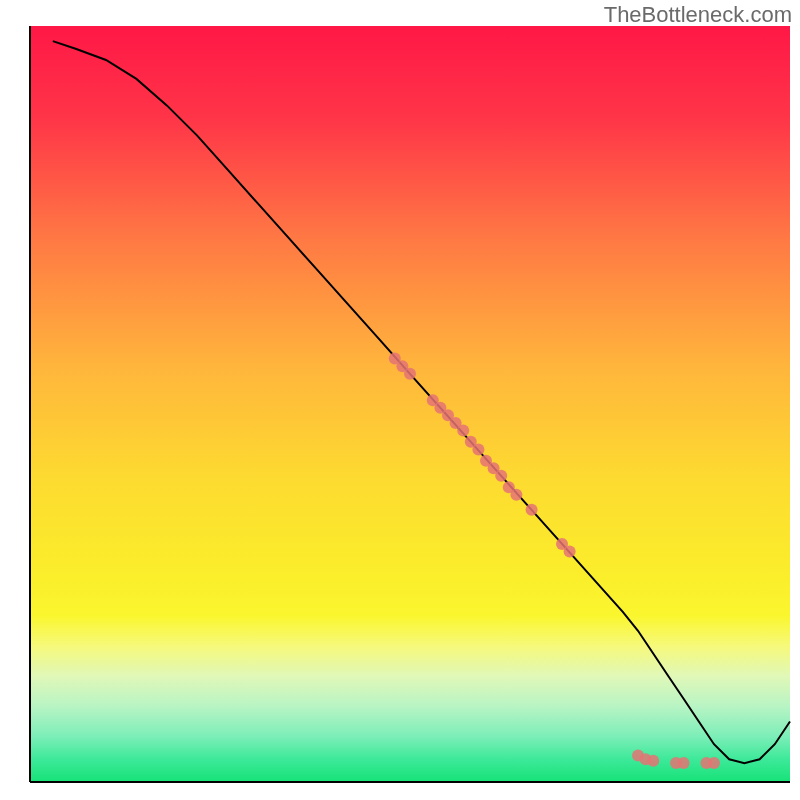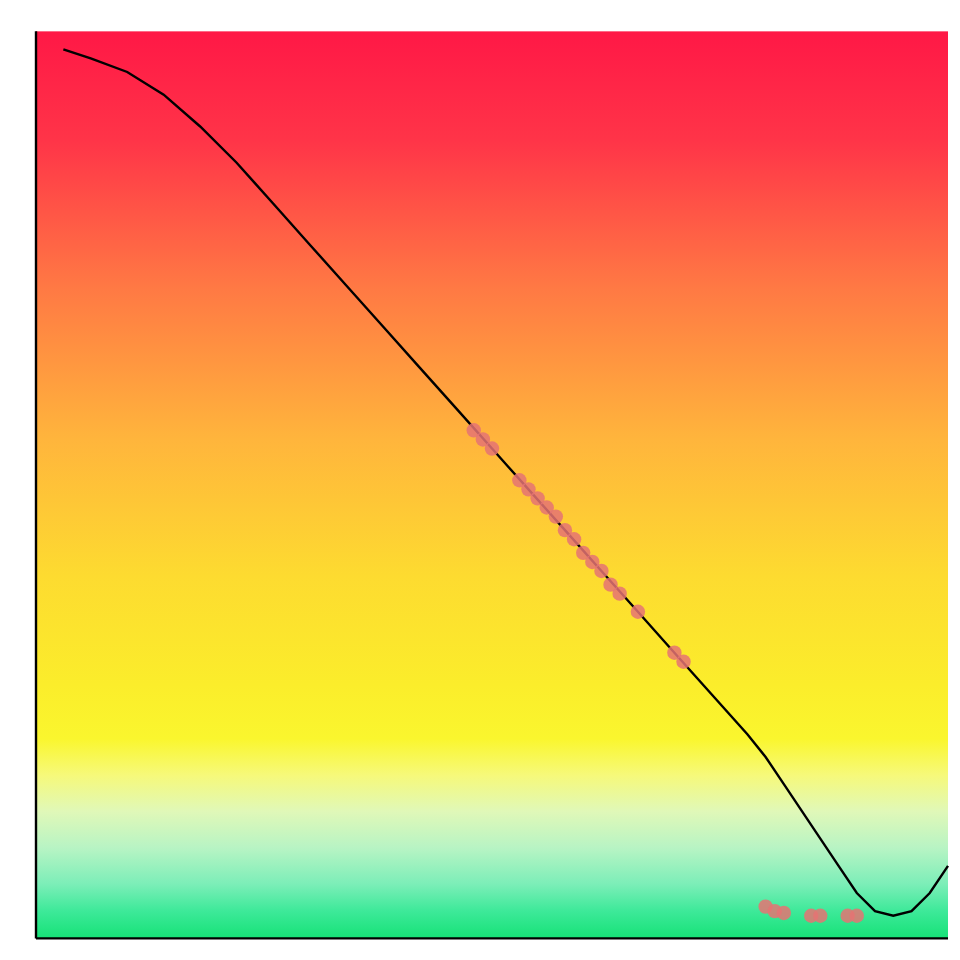--- a/index.html
+++ b/index.html
@@ -25,20 +25,21 @@
     z-index: 10;
   }
   svg {
     display: block;
   }
 </style>
 </head>
 <body>
 
 <div class="chart-container">
+  <div class="watermark">TheBottleneck.com</div>
   <svg id="chart-svg" width="800" height="800">
     <defs>
       <linearGradient id="bg-gradient" x1="0%" y1="0%" x2="0%" y2="100%">
         <stop offset="0%" stop-color="#FF1846"></stop>
         <stop offset="12%" stop-color="#FF3448"></stop>
         <stop offset="28%" stop-color="#FF7844"></stop>
         <stop offset="45%" stop-color="#FFB53C"></stop>
         <stop offset="60%" stop-color="#FDDB30"></stop>
         <stop offset="72%" stop-color="#FBED2B"></stop>
         <stop offset="78%" stop-color="#FAF62E"></stop>

